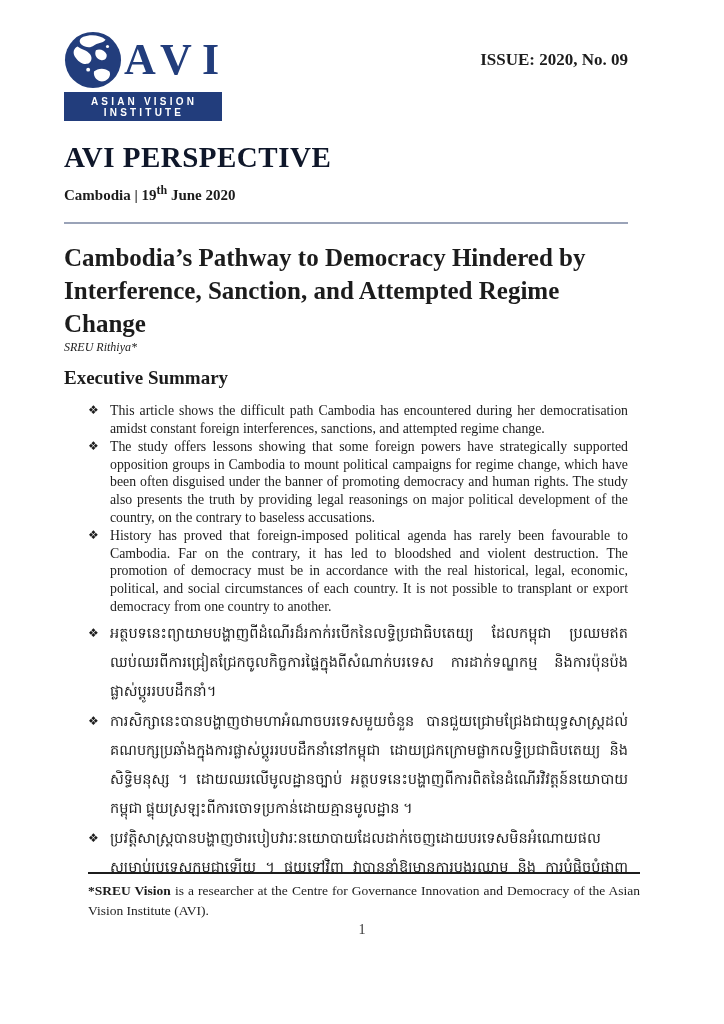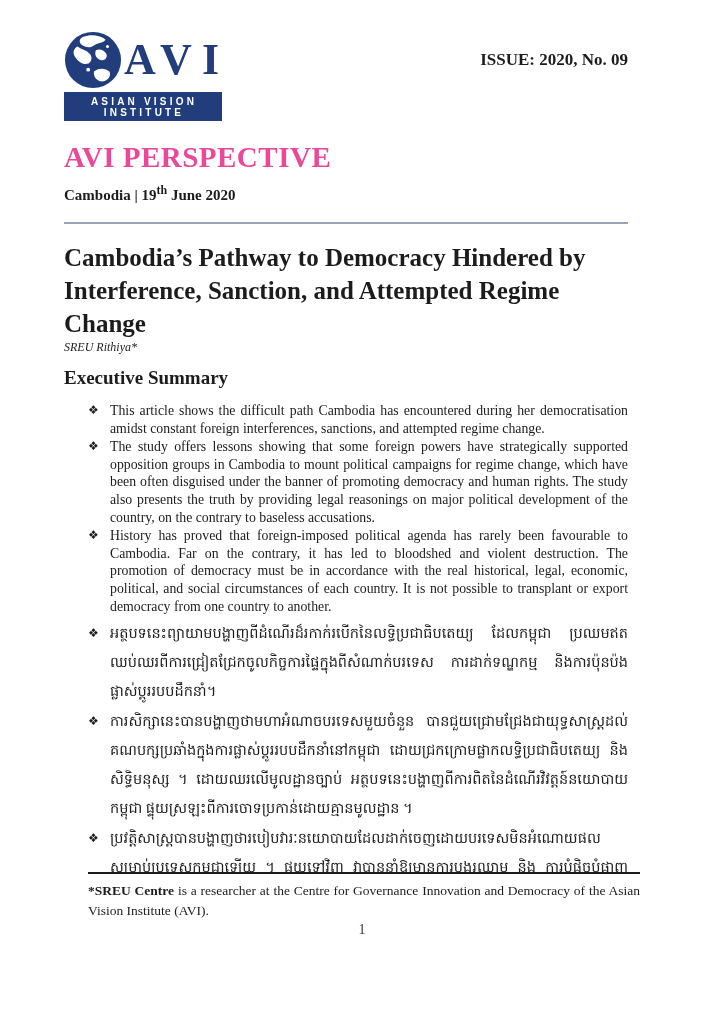--- a/index.html
+++ b/index.html
@@ -49,21 +49,21 @@
   }
   .issue {
     margin-top: 20px;
     font-weight: bold;
     font-size: 17px;
     white-space: nowrap;
   }
   
   .pub-title {
     margin-top: 20px;
-    color: #ec4899;
+    color: #0f172a;
     font-weight: bold;
     font-size: 29px;
     letter-spacing: 0.5px;
   }
   .dateline { margin-top: 9px; font-weight: bold; font-size: 15px; }
   .dateline sup { font-size: 12px; }
   .rule {
     margin-top: 18px;
     height: 2px;
     background: #9aa3b8;
@@ -192,17 +192,17 @@
       <li>
         <span class="marker">❖</span>
         <span class="text">ប្រវត្តិសាស្ត្របានបង្ហាញថារបៀបវារៈនយោបាយដែលដាក់ចេញដោយបរទេសមិនអំណោយផលសម្រាប់ប្រទេសកម្ពុជាឡើយ ។ ផ្ទុយទៅវិញ វាបាននាំឱ្យមានការបង្ហូរឈាម និង ការបំផ្លិចបំផ្លាញដោយហិង្សា ។ លទ្ធិប្រជាធិបតេយ្យត្រូវតែស្របតាមប្រវត្តិសាស្ត្រ ច្បាប់ នយោបាយ សេដ្ឋកិច្ច សង្គម និង កាលទេសៈពិតរបស់ប្រទេសនីមួយៗ ។ វាមិនអាចទៅរួចទេក្នុងការធ្វើអន្តោប្រវេសន៍ ឬ នាំប្រជាធិបតេយ្យពីប្រទេសមួយទៅប្រទេសមួយទៀត ។</span>
       </li>
     </ul>
 
   </div>
 
   <footer class="footnote-area">
     <div class="footnote-rule"></div>
-    <p class="footnote"><strong>*SREU Centre</strong><span> is a researcher at the Centre for Governance Innovation and Democracy of the Asian Vision Institute (AVI).</span></p>
+    <p class="footnote"><strong>*SREU Vision</strong><span> is a researcher at the Centre for Governance Innovation and Democracy of the Asian Vision Institute (AVI).</span></p>
   </footer>
 
   <div class="page-number">1</div>
 </div>
 
 </body></html>

